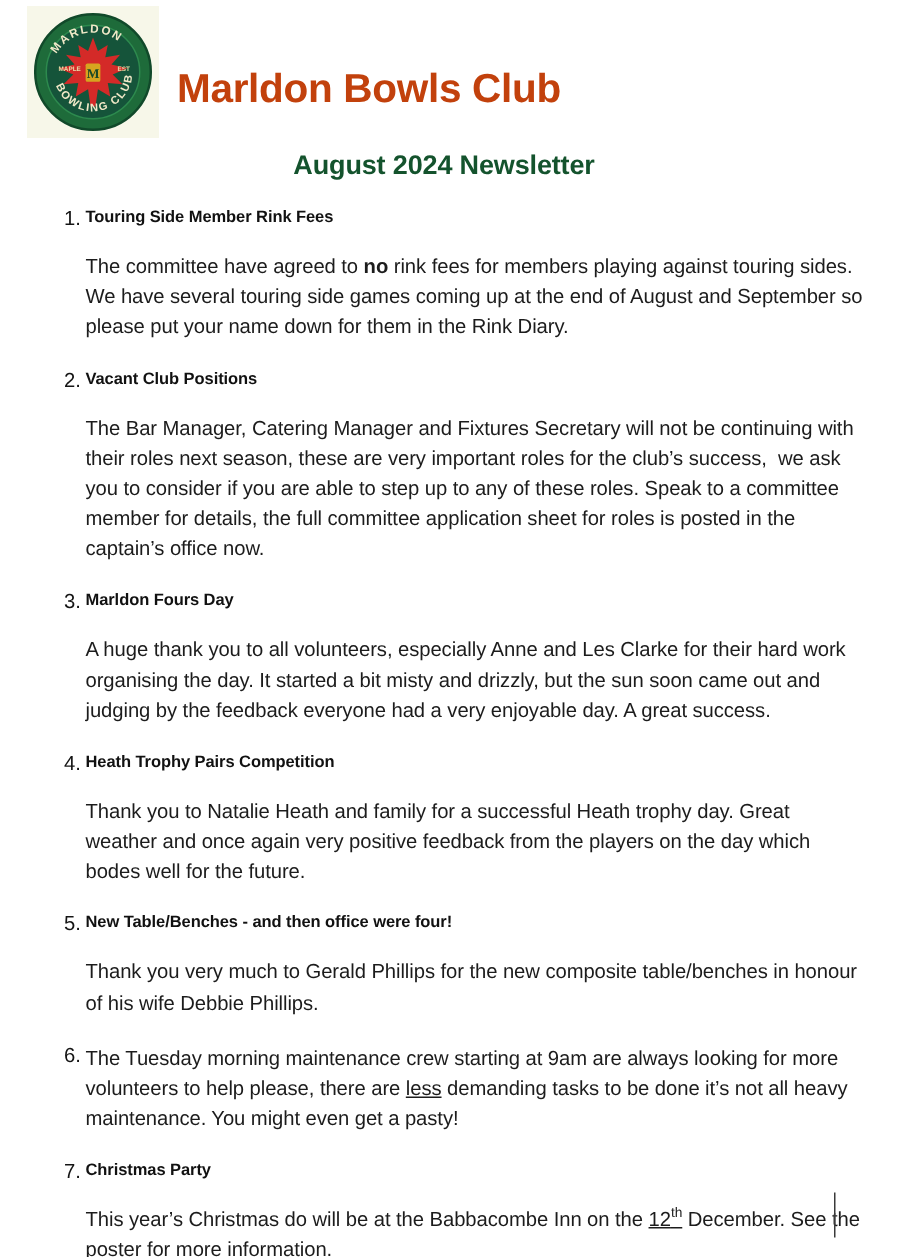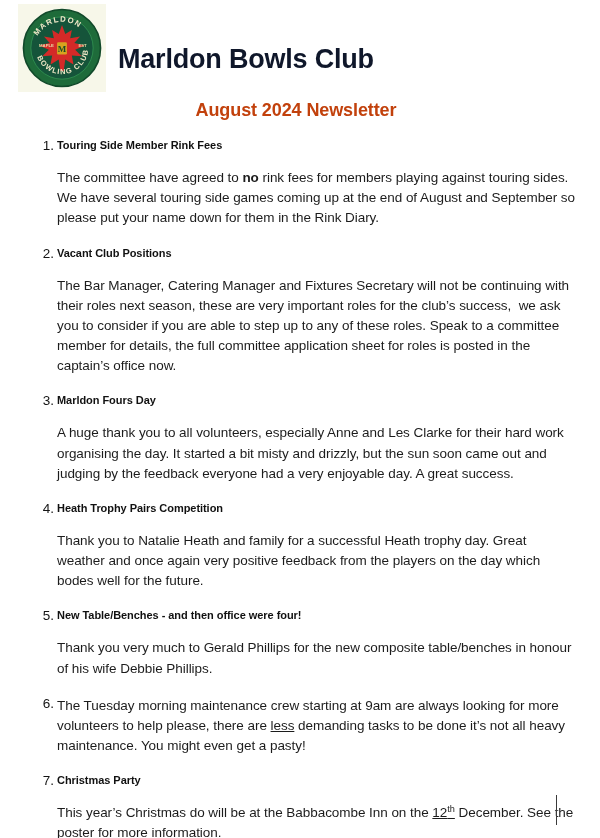--- a/index.html
+++ b/index.html
@@ -31,33 +31,33 @@
     flex: 0 0 auto;
     display: flex;
     align-items: center;
     justify-content: center;
     position: relative;
   }
   .logo-box svg { display: block; }
   .club-title {
     font-size: 27px;
     font-weight: bold;
-    color: #0f172a;
+    color: #c2410c;
     letter-spacing: -0.2px;
     margin-left: 12px;
     white-space: nowrap;
     line-height: 1;
     padding-top: 22px;
   }
 
   .subtitle {
     text-align: center;
     font-size: 18px;
     font-weight: bold;
-    color: #c2410c;
+    color: #14532d;
     margin: 8px 0 0 0;
     padding-right: 8px;
     letter-spacing: -0.1px;
   }
 
   
   .content {
     margin: 17px 0 0 0;
     padding: 0 24px 0 0;
   }

